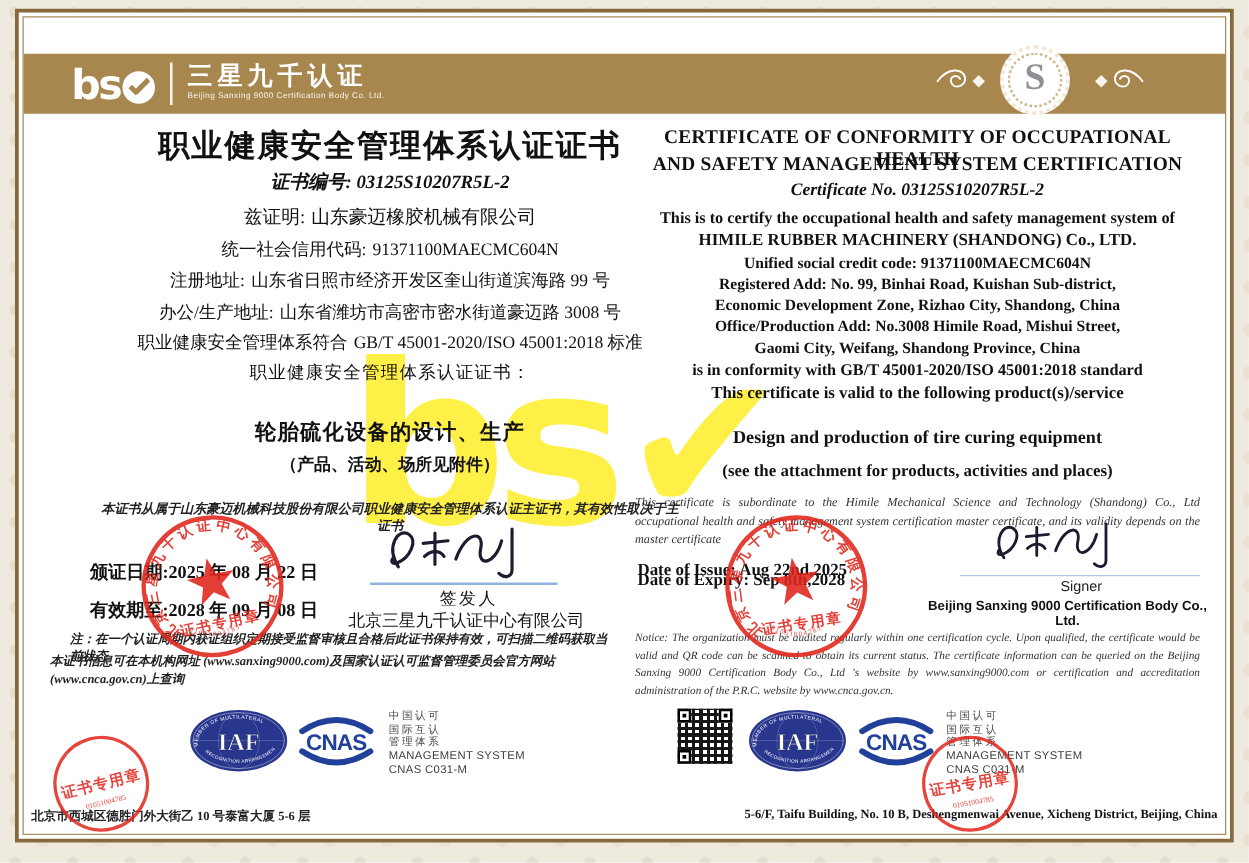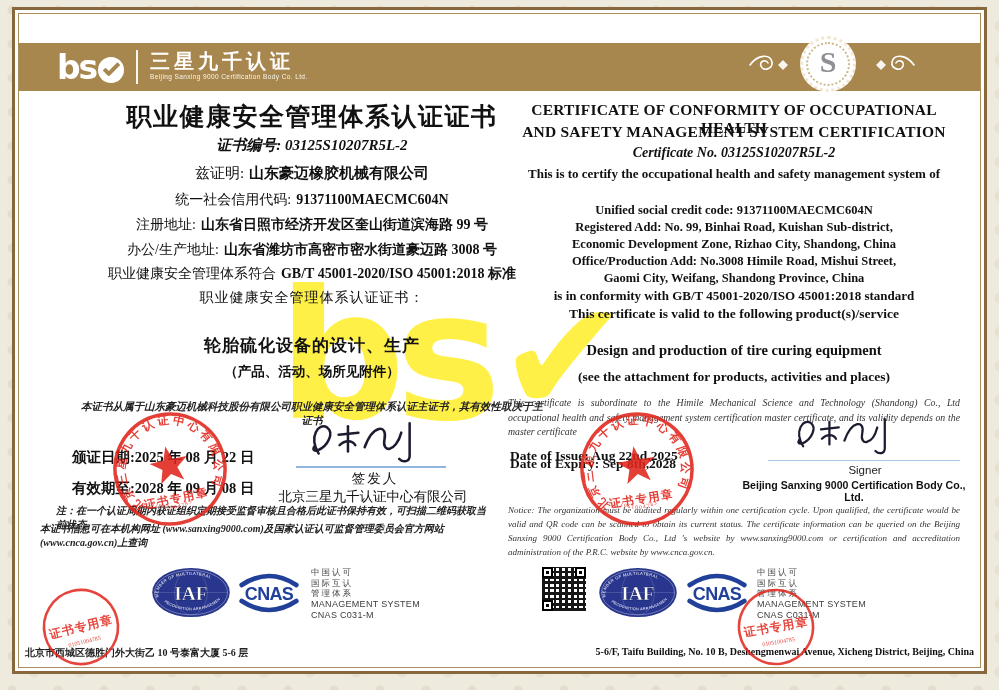--- a/index.html
+++ b/index.html
@@ -37,21 +37,21 @@
 
   
   .watermark{position:absolute;left:278px;top:268px;z-index:1;display:flex;align-items:center;color:#fff048;
     font-family:"DejaVu Sans",sans-serif;font-weight:800;font-size:178px;letter-spacing:-10px;line-height:1;user-select:none;}
   .watermark .wm-check{font-size:158px;margin-left:6px;letter-spacing:0;}
 
   
   .lline{position:absolute;left:30px;width:470px;text-align:center;color:#111;z-index:2;margin-left:47px;}
   .rline{position:absolute;left:503px;width:462px;text-align:center;color:#111;z-index:2;}
   .lbl{font-weight:normal;}
-  .val{font-weight:bold;margin-left:5px;}
+  .val{font-weight:normal;margin-left:5px;}
 
   .cn-title{font-size:25px;font-weight:bold;letter-spacing:1.5px;}
   .certno{font-size:15px;font-weight:bold;font-style:italic;}
   .cn-15{font-size:15px;}
   .cn-14{font-size:14px;}
   .scope-t{font-size:17px;font-weight:bold;letter-spacing:1px;}
   .scope-n{font-size:13.5px;font-weight:bold;}
   .small-it{font-size:10.5px;font-style:italic;font-weight:bold;color:#222;}
   .date-cn{position:absolute;left:72px;font-size:14.5px;font-weight:bold;z-index:2;color:#111;}
   .note-cn{position:absolute;font-size:10px;font-style:italic;font-weight:bold;color:#222;z-index:2;}
@@ -176,20 +176,21 @@
     </g>
   </svg>
   <div class="sig-line left"></div>
   <div class="signer-lbl-cn">签发人</div>
   <div class="signer-org-cn">北京三星九千认证中心有限公司</div>
 
   <div class="rline en-title" style="top:101px">CERTIFICATE OF CONFORMITY OF OCCUPATIONAL HEALTH</div>
   <div class="rline en-title" style="top:123px">AND SAFETY MANAGEMENT SYSTEM CERTIFICATION</div>
   <div class="rline en-certno" style="top:145px">Certificate No. 03125S10207R5L-2</div>
   <div class="rline en-b" style="top:166px;font-size:13px">This is to certify the occupational health and safety management system of</div>
+  <div class="rline en-b" style="top:184px;font-size:13.5px">HIMILE RUBBER MACHINERY (SHANDONG) Co., LTD.</div>
   <div class="rline en-b" style="top:203px;font-size:12.5px">Unified social credit code: 91371100MAECMC604N</div>
   <div class="rline en-b" style="top:220px;font-size:12.5px">Registered Add: No. 99, Binhai Road, Kuishan Sub-district,</div>
   <div class="rline en-b" style="top:237px;font-size:12.5px">Economic Development Zone, Rizhao City, Shandong, China</div>
   <div class="rline en-b" style="top:254px;font-size:12.5px">Office/Production Add: No.3008 Himile Road, Mishui Street,</div>
   <div class="rline en-b" style="top:271px;font-size:12.5px">Gaomi City, Weifang, Shandong Province, China</div>
   <div class="rline en-b" style="top:288px;font-size:13px">is in conformity with GB/T 45001-2020/ISO 45001:2018 standard</div>
   <div class="rline en-b" style="top:306px;font-size:13.5px">This certificate is valid to the following product(s)/service</div>
   <div class="rline en-b" style="top:342px;font-size:14.5px">Design and production of tire curing equipment</div>
   <div class="rline en-b" style="top:369px;font-size:13.5px">(see the attachment for products, activities and places)</div>
   <div class="para-it" style="top:396px">This certificate is subordinate to the Himile Mechanical Science and Technology (Shandong) Co., Ltd occupational health and safety management system certification master certificate, and its validity depends on the master certificate</div>

